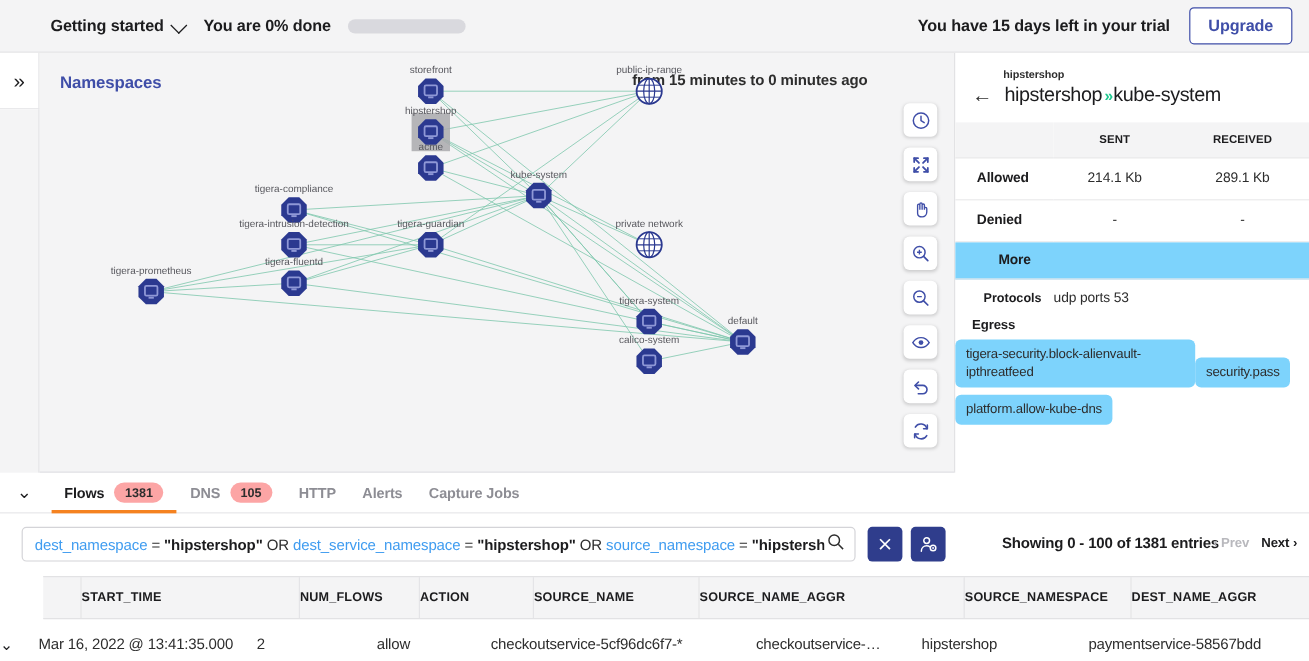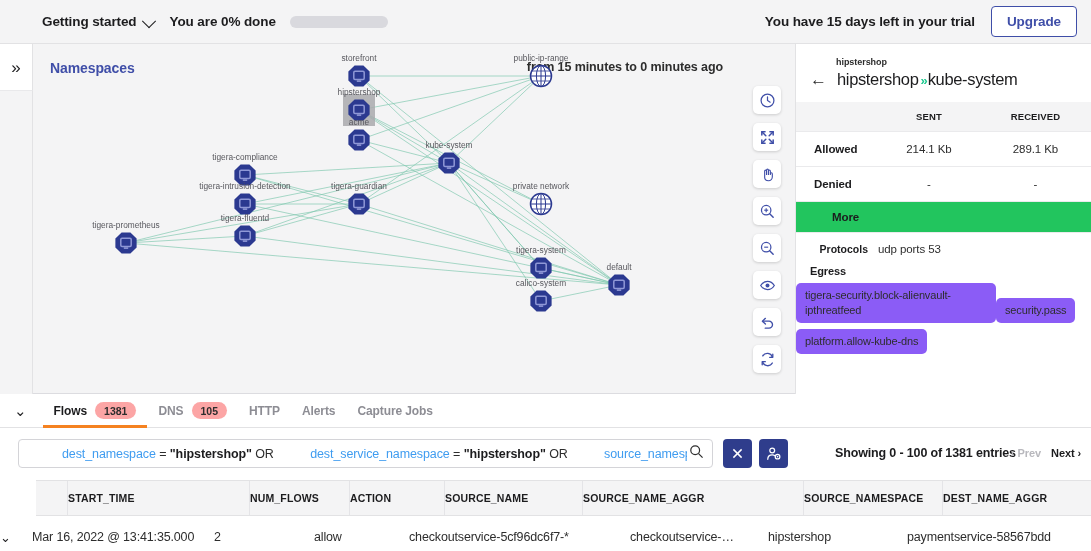--- a/index.html
+++ b/index.html
@@ -92,29 +92,29 @@
     background: #f4f4f5; font-size: 9.5px; font-weight: 700; color: #1c1c1e;
     padding: 9px 0; letter-spacing: 0.1px; border-bottom: 1px solid #eaeaec;
   }
   .stat-table th.blankcol { width: 82px; }
   .stat-table td {
     font-size: 11.5px; color: #2d2d2d; padding: 11px 0; border-bottom: 1px solid #eaeaec;
     text-align: center; letter-spacing: -0.1px;
   }
   .stat-table td.rowhead { font-weight: 700; font-size: 11.5px; color: #1c1c1e; text-align: left; padding-left: 18px; }
   .more-bar {
-    background: #22c55e; font-size: 11.5px; font-weight: 700; color: #1c1c1e;
+    background: #7dd3fc; font-size: 11.5px; font-weight: 700; color: #1c1c1e;
     padding: 9px 0 9px 36px; border-bottom: 1px solid #eaeaec; letter-spacing: -0.1px;
   }
   .kv { display: flex; padding: 10px 0 0 0; }
   .kv .k { width: 82px; text-align: right; font-size: 10.5px; font-weight: 700; color: #1c1c1e; padding-right: 10px; flex: none; }
   .kv .v { font-size: 11.5px; color: #2d2d2d; letter-spacing: -0.1px; }
   .kv .v b { font-size: 11px; color: #1c1c1e; padding-left: 14px; }
   .pill {
-    display: inline-block; background: #8b5cf6; color: #2d2d2d;
+    display: inline-block; background: #7dd3fc; color: #2d2d2d;
     border-radius: 5px; padding: 5px 9px; font-size: 11px; margin-top: 6px;
     line-height: 1.35; letter-spacing: -0.15px; max-width: 200px;
   }
 
   
   .tabsbar {
     position: absolute; left: 0; top: 394px; width: 1091px; height: 34px;
     background: #ffffff; border-bottom: 1px solid #e2e2e4;
     display: flex; align-items: center;
   }
@@ -128,21 +128,21 @@
   
   .filterbar {
     position: absolute; left: 0; top: 428px; width: 1091px; height: 52px; background: #ffffff;
   }
   .search-box {
     position: absolute; left: 18px; top: 11px; width: 695px; height: 29px;
     border: 1px solid #d4d4d8; border-radius: 4px; background: #ffffff;
     display: flex; align-items: center; overflow: hidden; padding: 0 8px 0 10px;
   }
   .q { font-size: 12.5px; white-space: nowrap; letter-spacing: -0.1px; overflow: hidden; flex: 1; }
-  .q .fld { color: #3f9cf0; margin-left: 33px; }
+  .q .fld { color: #3f9cf0; }
   .q .op { color: #2d2d2d; }
   .q .val { color: #1c1c1e; font-weight: 700; }
   .q .bool { color: #2d2d2d; }
   .search-ico { flex: none; margin-left: 2px; }
   .sq-btn {
     position: absolute; top: 11px; width: 29px; height: 29px; border-radius: 4px;
     background: #2f3d8c; display: flex; align-items: center; justify-content: center; cursor: pointer;
   }
   .sq-btn.clear { left: 723px; }
   .sq-btn.userset { left: 759px; }

